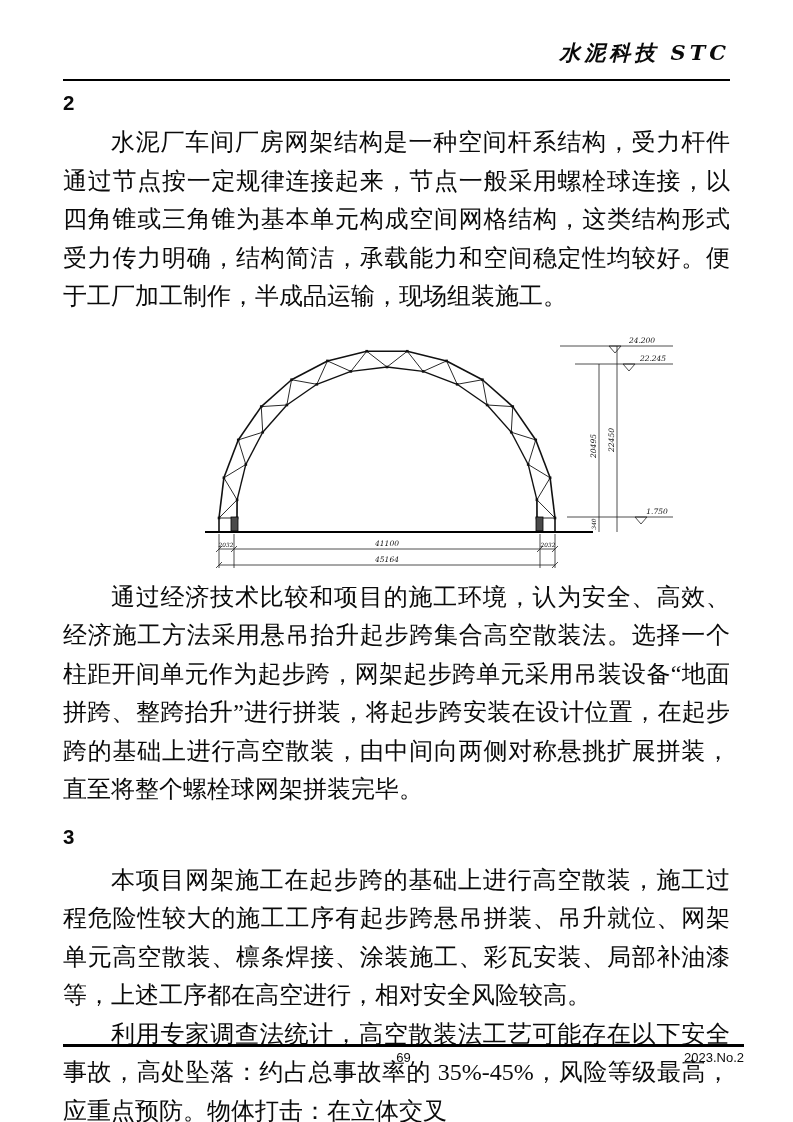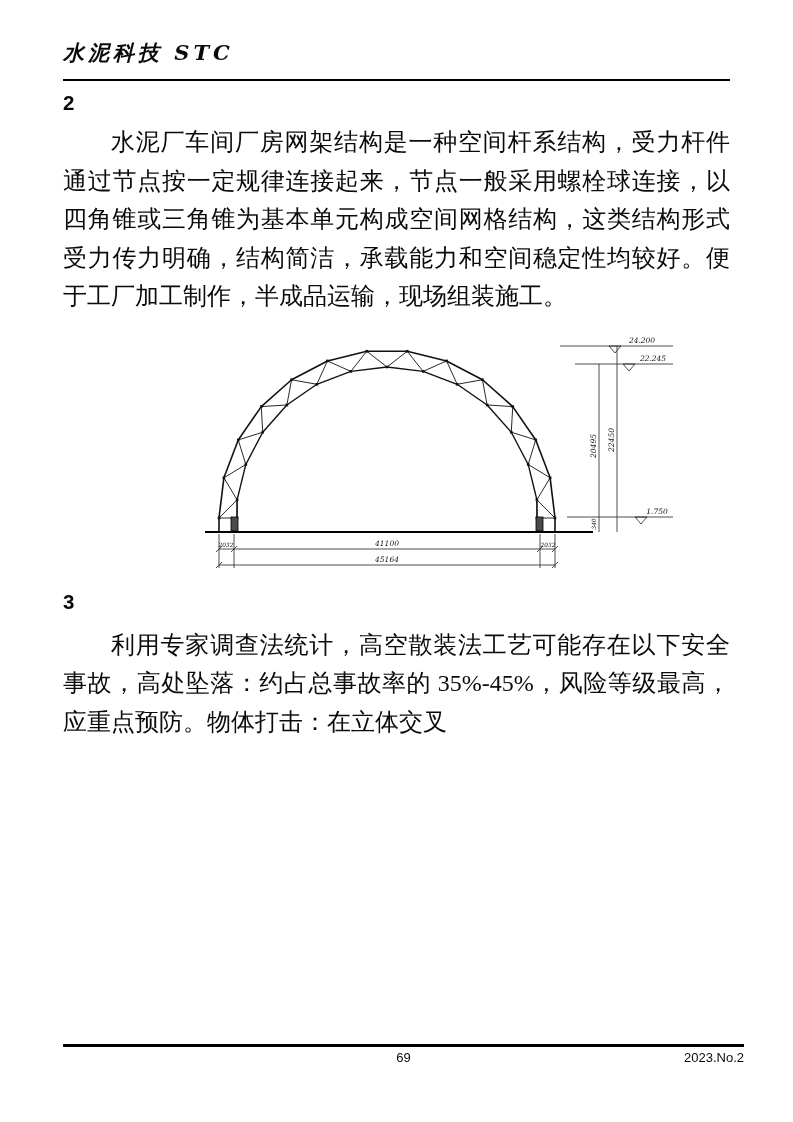--- a/index.html
+++ b/index.html
@@ -8,21 +8,21 @@
     width:793px;height:1122px;
     margin:0 auto;
     background:#ffffff;
     box-sizing:border-box;
     padding:40px 63px 0 63px;
     font-family:"Liberation Serif","DejaVu Serif",serif;
     color:#0a0a0a;
     overflow:hidden;
   }
   .journal-title{
-    text-align:left;
+    text-align:right;
     font-family:"DejaVu Serif","Liberation Serif",serif;
     font-style:italic;
     font-weight:bold;
     font-size:21px;
     letter-spacing:4px;
     line-height:26px;
     height:26px;
   }
   .header-rule{
     border:none;
@@ -224,25 +224,27 @@
         <line x1="21" y1="250" x2="27" y2="244"></line>
         <line x1="357" y1="250" x2="363" y2="244"></line>
       </g>
       <text class="dim-sm" x="31" y="229" text-anchor="middle">2032</text>
       <text class="dim" x="192" y="228" text-anchor="middle">41100</text>
       <text class="dim-sm" x="353" y="229" text-anchor="middle">2032</text>
       <text class="dim" x="192" y="244" text-anchor="middle">45164</text>
     </svg>
   </div>
 
+  <p class="body-par">通过经济技术比较和项目的施工环境，认为安全、高效、经济施工方法采用悬吊抬升起步跨集合高空散装法。选择一个柱距开间单元作为起步跨，网架起步跨单元采用吊装设备“地面拼跨、整跨抬升”进行拼装，将起步跨安装在设计位置，在起步跨的基础上进行高空散装，由中间向两侧对称悬挑扩展拼装，直至将整个螺栓球网架拼装完毕。</p>
 
   <div class="sec-heading sec3-heading">
     <span class="sec-num">3</span>
   </div>
 
+  <p class="body-par">本项目网架施工在起步跨的基础上进行高空散装，施工过程危险性较大的施工工序有起步跨悬吊拼装、吊升就位、网架单元高空散装、檩条焊接、涂装施工、彩瓦安装、局部补油漆等，上述工序都在高空进行，相对安全风险较高。</p>
   <p class="body-par">利用专家调查法统计，高空散装法工艺可能存在以下安全事故，高处坠落：约占总事故率的 35%-45%，风险等级最高，应重点预防。物体打击：在立体交叉</p>
 
   <div class="footer">
     <hr class="footer-rule">
     <div class="footer-row">
       <span class="page-num">69</span>
       <span class="issue">2023.No.2</span>
     </div>
   </div>
 

